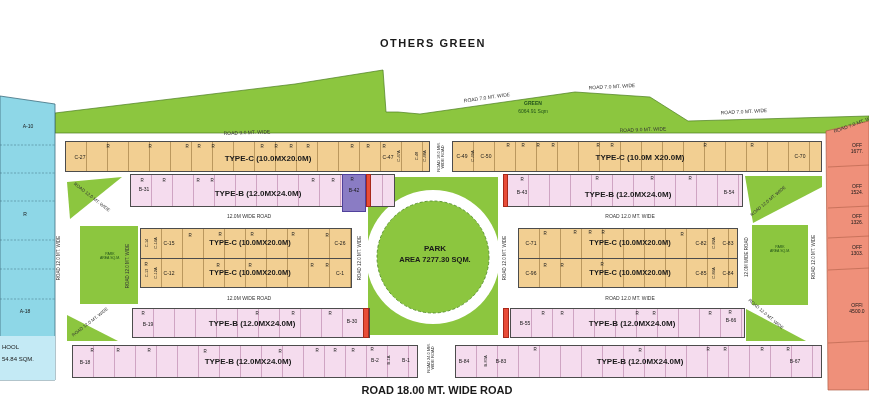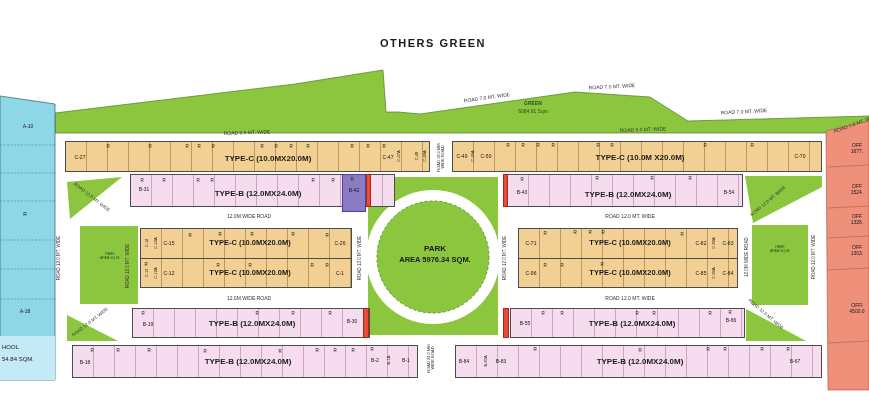--- a/index.html
+++ b/index.html
@@ -93,22 +93,23 @@
   <div class="row pink" style="left:510px;top:308px;width:235px;height:30px;"></div>
   <div class="row pink" style="left:455px;top:345px;width:367px;height:33px;"></div>
 
   <div class="marker purple" style="left:342px;top:174px;width:24px;height:38px;"></div>
   <div class="marker red" style="left:366px;top:174px;width:5px;height:33px;"></div>
   <div class="marker red" style="left:503px;top:174px;width:5px;height:33px;"></div>
   <div class="marker red" style="left:363px;top:308px;width:6px;height:30px;"></div>
   <div class="marker red" style="left:503px;top:308px;width:6px;height:30px;"></div>
 
   <div class="lbl ctr f11 b others" style="left:433px;top:43px;">OTHERS GREEN</div>
+  <div class="lbl ctr f11 b" style="left:437px;top:390px;">ROAD 18.00 MT. WIDE ROAD</div>
   <div class="lbl ctr f8 b" style="left:435px;top:249px;">PARK</div>
-  <div class="lbl ctr f75 b" style="left:435px;top:260px;">AREA 5976.34 SQM.</div>
+  <div class="lbl ctr f75 b" style="left:435px;top:260px;">AREA 7277.30 SQM.</div>
   <div class="lbl ctr f5 b grlbl" style="left:533px;top:104px;">GREEN</div>
   <div class="lbl ctr f5 grlbl" style="left:533px;top:112px;">6064.91 Sqm</div>
 
   <div class="lbl ctr f8 b" style="left:268px;top:159px;">TYPE-C (10.0MX20.0M)</div>
   <div class="lbl ctr f8 b" style="left:640px;top:158px;">TYPE-C (10.0M X20.0M)</div>
   <div class="lbl ctr f8 b" style="left:258px;top:194px;">TYPE-B (12.0MX24.0M)</div>
   <div class="lbl ctr f8 b" style="left:628px;top:195px;">TYPE-B (12.0MX24.0M)</div>
   <div class="lbl ctr f75 b" style="left:250px;top:243px;">TYPE-C (10.0MX20.0M)</div>
   <div class="lbl ctr f75 b" style="left:250px;top:273px;">TYPE-C (10.0MX20.0M)</div>
   <div class="lbl ctr f75 b" style="left:630px;top:243px;">TYPE-C (10.0MX20.0M)</div>

